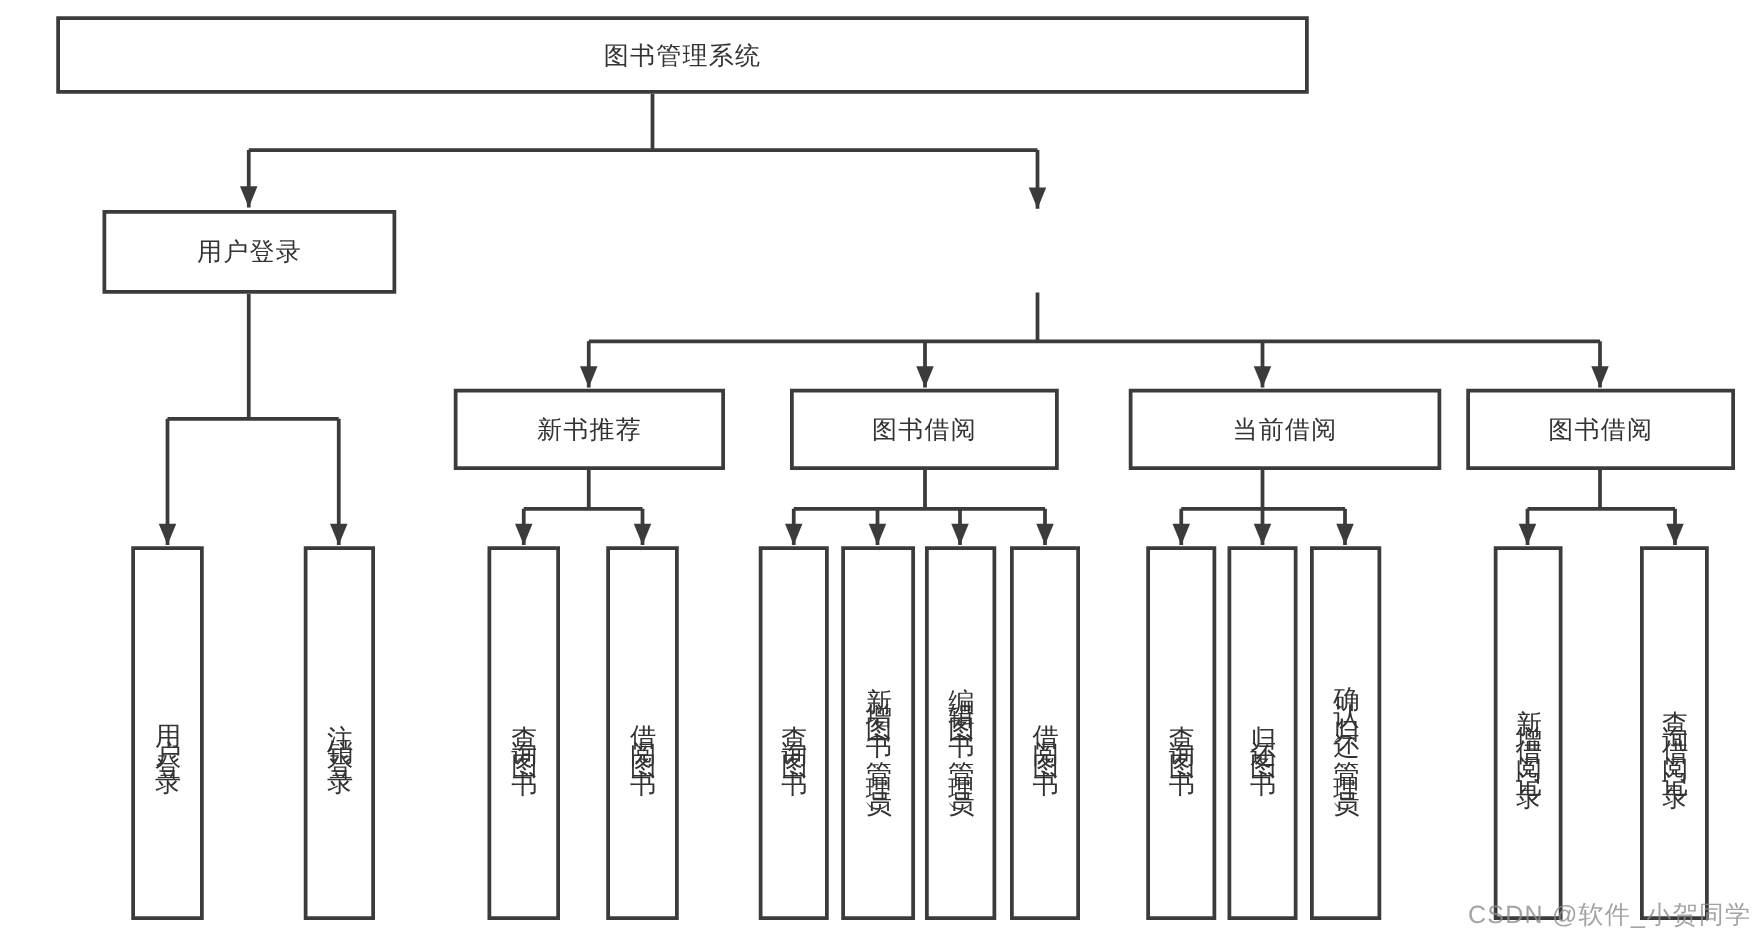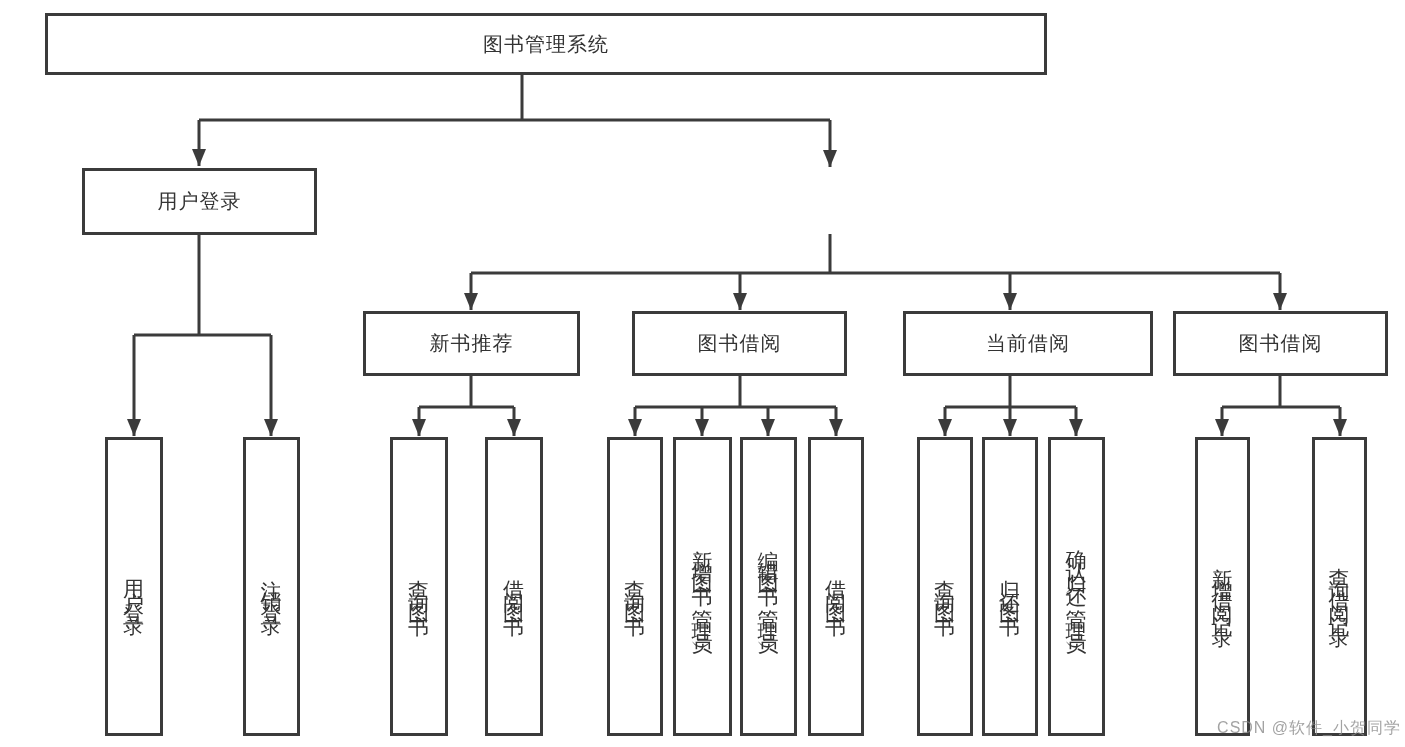--- a/index.html
+++ b/index.html
@@ -59,21 +59,21 @@
   #leaf-7  { left: 808px;  width: 56px; }
   #leaf-8  { left: 917px;  width: 56px; }
   #leaf-9  { left: 982px;  width: 56px; }
   #leaf-10 { left: 1048px; width: 57px; }
   #leaf-11 { left: 1195px; width: 55px; }
   #leaf-12 { left: 1312px; width: 55px; }
   #watermark {
     position: absolute;
     right: 4px;
     top: 718px;
-    font-size: 16px;
+    font-size: 20px;
     color: rgba(140, 140, 140, 0.8);
     letter-spacing: 1px;
     z-index: 10;
     white-space: nowrap;
   }
 </style>
 </head>
 <body>
 
 <div id="canvas">

